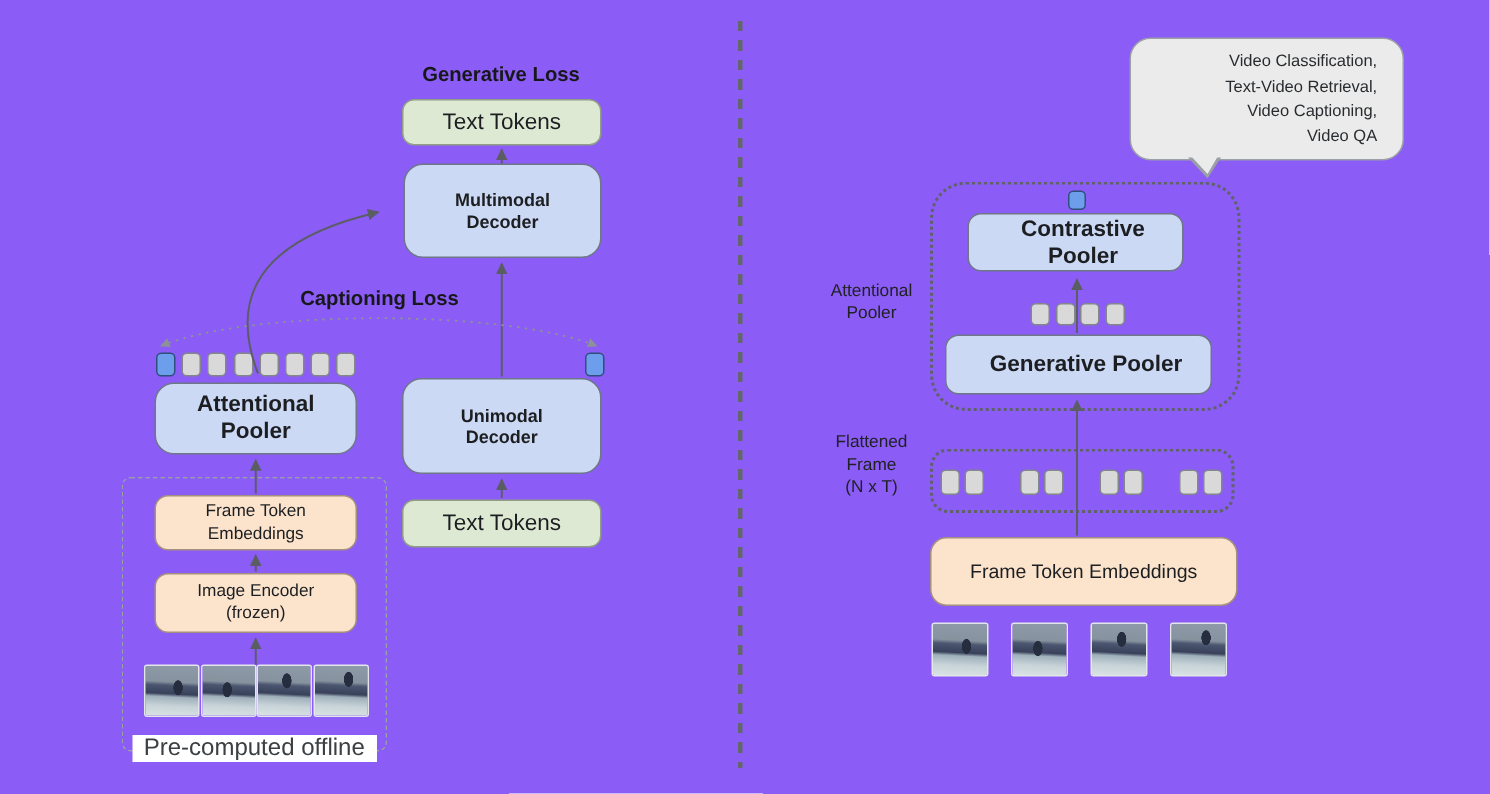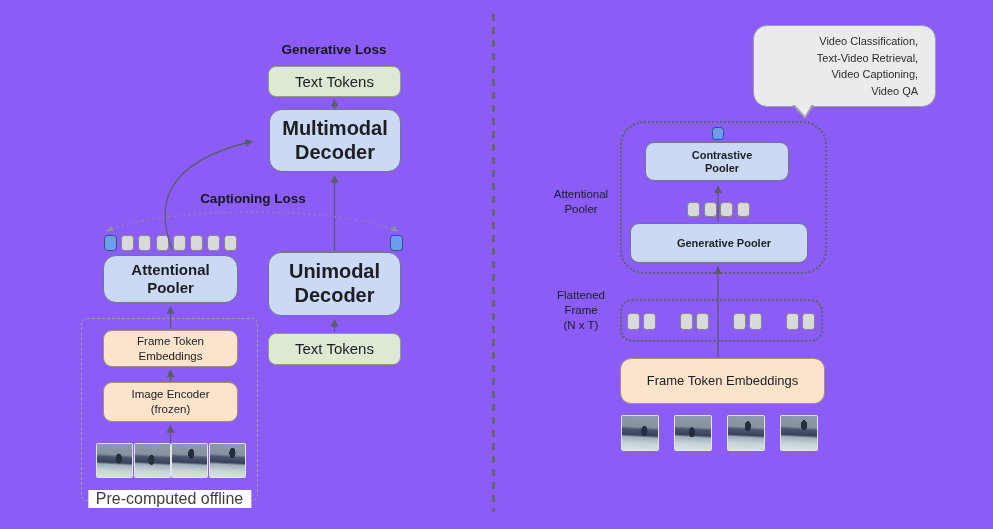--- a/index.html
+++ b/index.html
@@ -7,22 +7,22 @@
     position:relative;width:993px;height:529px;background:#8b5cf6;overflow:hidden;
     font-family:"Liberation Sans","DejaVu Sans",sans-serif;color:#202124;
   }
   .abs{position:absolute;box-sizing:border-box;}
   
   .box{
     display:flex;align-items:center;justify-content:center;text-align:center;
     border-radius:10px;white-space:pre-line;line-height:1.18;color:#1c1e21;
   }
   .blue{background:#ccd9f4;border:1.2px solid #6e7787;}
-  .big{font-weight:700;font-size:20px;border-radius:13px;}
-  .pooler{font-weight:700;font-size:11px;border-radius:9px;padding-left:10px;}
+  .big{font-weight:700;font-size:12px;border-radius:13px;}
+  .pooler{font-weight:700;font-size:15px;border-radius:9px;padding-left:10px;}
   .green{background:#dde9d3;border:1.2px solid #8f9e85;font-size:15px;border-radius:8px;}
   .orange{background:#fbe3cc;border:1px solid #a5907d;font-size:11.5px;border-radius:9px;line-height:1.3;}
   .orange.md{font-size:13px;border-radius:11px;}
   
   .label-bold{font-weight:700;font-size:13.5px;text-align:center;color:#17181a;}
   .side-label{font-size:11.5px;text-align:center;color:#202124;white-space:pre-line;line-height:1.32;}
   
   .token{width:13px;height:16px;border-radius:3.5px;background:#d9d9d9;border:1px solid #82878c;box-sizing:border-box;display:inline-block;flex:none;}
   .blue-token{background:#6d9eeb;border-color:#2f4f7d;}
   .token.sm{width:12px;height:13px;}

